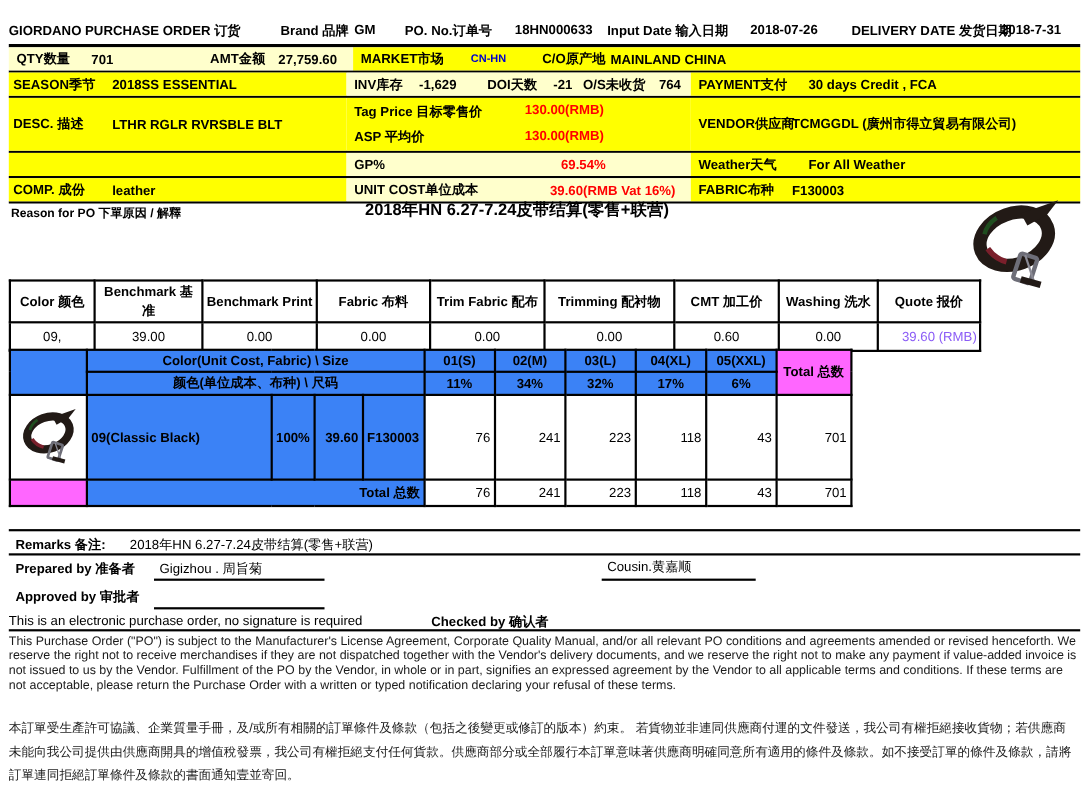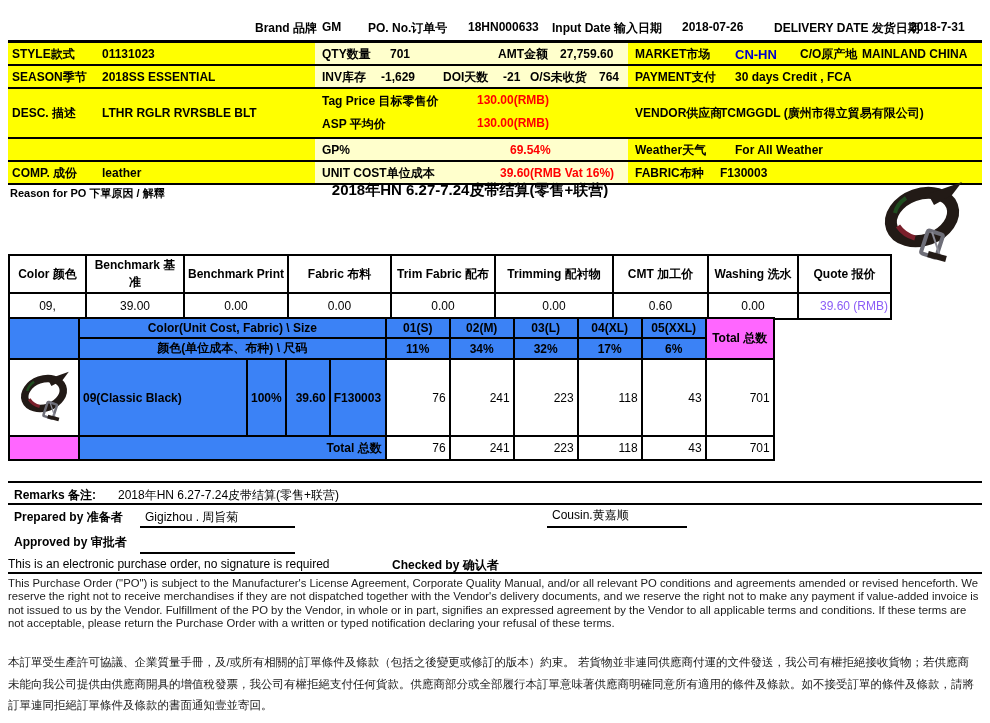--- a/index.html
+++ b/index.html
@@ -15,21 +15,21 @@
   .seg{position:relative;}
   .seg-l{width:307px;}
   .seg-m{width:313px;}
   .seg-r{flex:1;}
   .yellow{background:#FFFF00;}
   .cream{background:#FFFFCC;}
   .h22{height:21px;}
   .h50{height:48px;}
   .lbl{font-weight:bold;}
   .red{color:#FF0000;font-weight:bold;}
-  .blue{color:#0000CC;font-weight:bold;font-size:13px;}
+  .blue{color:#0000CC;font-weight:bold;font-size:10px;}
   .vmid{top:50%;transform:translateY(-50%);}
   
   table{border-collapse:collapse;table-layout:fixed;}
   .cost{position:absolute;left:8px;top:254px;}
   .cost td{border:2px solid #000;text-align:center;vertical-align:middle;padding:1px 2px;}
   .cost .hdr{font-weight:bold;height:34px;}
   .cost .val{height:22px;}
   .pinktbl{position:absolute;left:8px;top:317px;}
   .pinktbl td{border:2px solid #000;vertical-align:middle;padding:1px 3px;}
   .pk{background:#3b82f6;}
@@ -42,37 +42,34 @@
   
   .para{position:absolute;left:8px;color:#1a1a1a;}
   .uline{position:absolute;height:2px;background:#000;}
   .belt-top{position:absolute;left:872px;top:180px;}
 </style>
 </head>
 <body>
 
 <div class="page">
 
+  <div class="abs b" style="left:8px;top:20px;">GIORDANO PURCHASE ORDER 订货</div>
   <div class="abs b" style="left:255px;top:20px;">Brand 品牌</div>
   <div class="abs b" style="left:322px;top:20px;">GM</div>
   <div class="abs b" style="left:368px;top:20px;">PO. No.订单号</div>
   <div class="abs b" style="left:468px;top:20px;">18HN000633</div>
   <div class="abs b" style="left:552px;top:20px;">Input Date 输入日期</div>
   <div class="abs b" style="left:682px;top:20px;">2018-07-26</div>
   <div class="abs b" style="left:774px;top:20px;">DELIVERY DATE 发货日期</div>
   <div class="abs b" style="left:910px;top:20px;">2018-7-31</div>
   <div class="rule thick" style="top:40px;"></div>
 
   <div class="info">
 
     <div class="irow h22">
-      <div class="seg seg-l yellow">
-        <span class="abs lbl vmid" style="left:4px;">STYLE款式</span>
-        <span class="abs b vmid" style="left:94px;">01131023</span>
-      </div>
       <div class="seg seg-m cream">
         <span class="abs lbl vmid" style="left:7px;">QTY数量</span>
         <span class="abs b vmid" style="left:75px;">701</span>
         <span class="abs lbl vmid" style="left:183px;">AMT金额</span>
         <span class="abs b vmid" style="left:245px;">27,759.60</span>
       </div>
       <div class="seg seg-r yellow">
         <span class="abs lbl vmid" style="left:7px;">MARKET市场</span>
         <span class="abs blue vmid" style="left:107px;">CN-HN</span>
         <span class="abs lbl vmid" style="left:172px;">C/O原产地</span>

